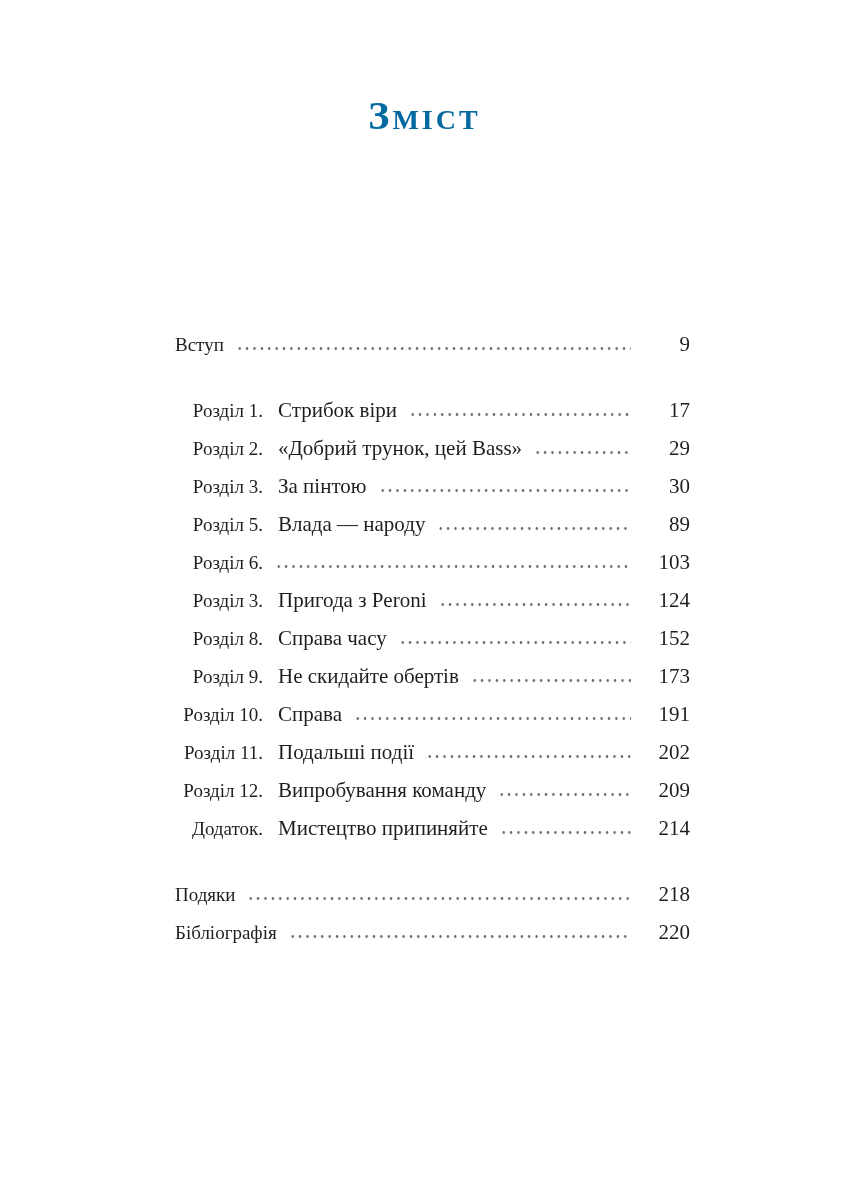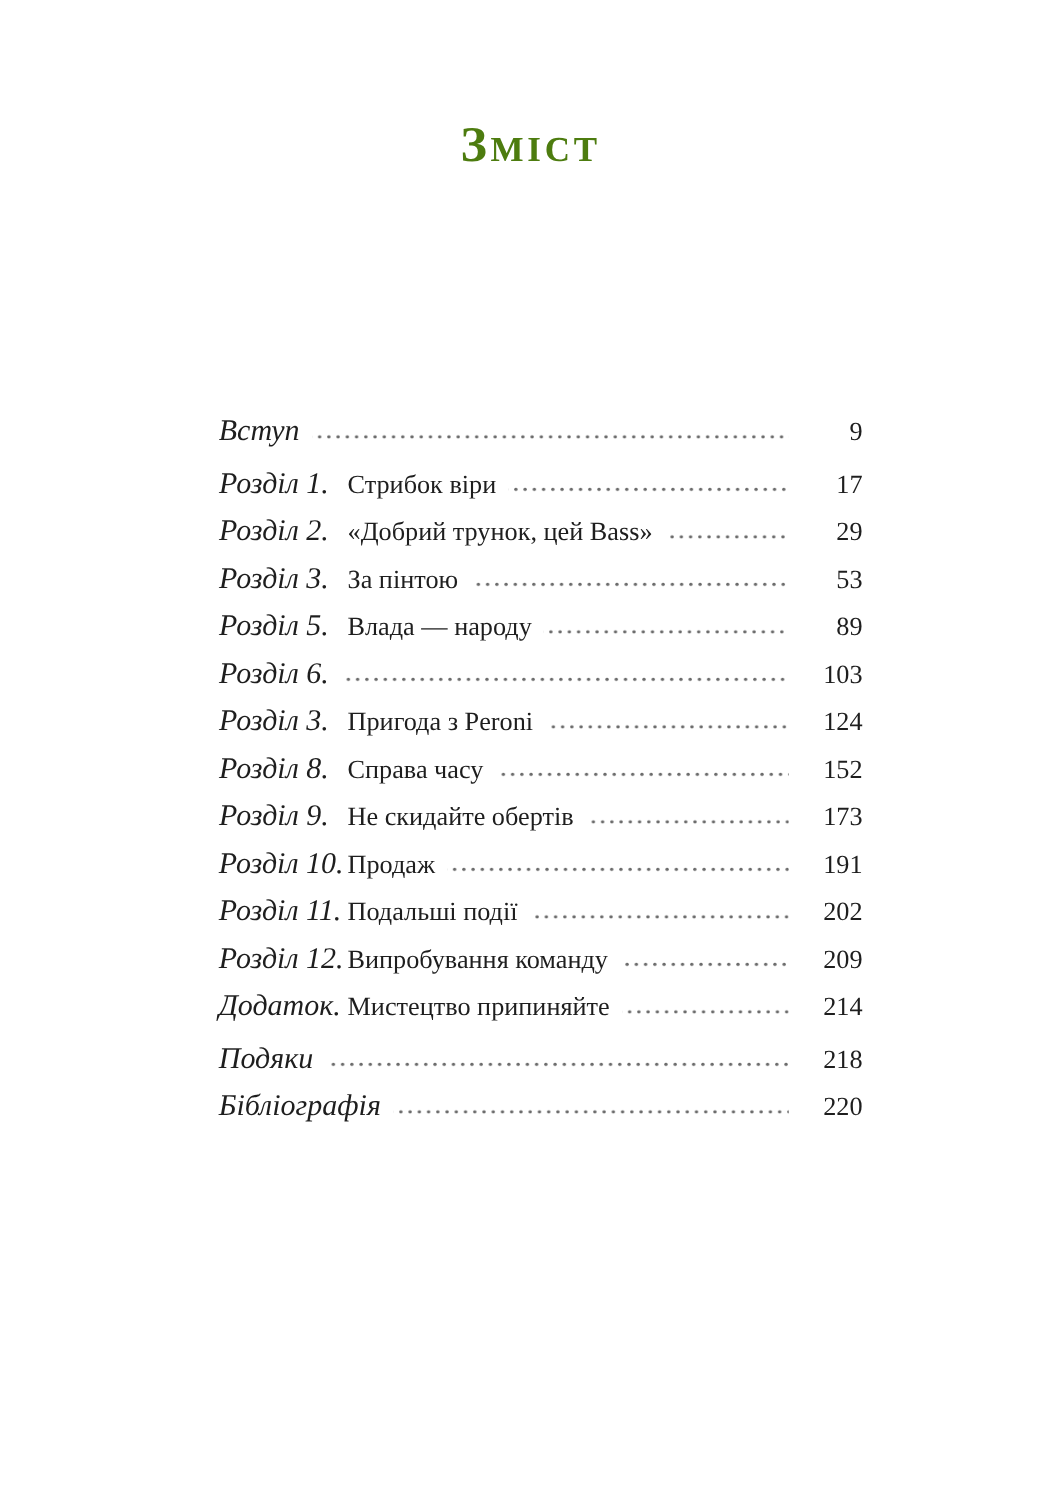--- a/index.html
+++ b/index.html
@@ -14,36 +14,35 @@
   }
   .page-title {
     margin: 0;
     padding-top: 96px;
     text-align: center;
     font-size: 40px;
     line-height: 1;
     font-weight: 700;
     font-variant: small-caps;
     letter-spacing: 3px;
-    color: #4d7c0f;
+    color: #0369a1;
   }
   .toc {
     margin: 196px 159px 0 175px;
   }
   .toc-row {
     display: flex;
     align-items: baseline;
     height: 38px;
     font-size: 21px;
     line-height: 1.15;
   }
-  .toc-row.gap-before { margin-top: 4px; }
+  .toc-row.gap-before { margin-top: 28px; }
   .toc-label {
-    font-style: italic;
-    font-size: 24px;
+    font-size: 19px;
     white-space: nowrap;
   }
   .toc-row.chapter .toc-label {
     flex: none;
     width: 88px;
     text-align: right;
   }
   .toc-title {
     margin-left: 15px;
     white-space: nowrap;
@@ -86,21 +85,21 @@
       <div class="toc-row chapter">
     <span class="toc-label">Розділ 2.</span>
     <span class="toc-title">«Добрий трунок, цей Bass»</span>
     <span class="toc-leader"></span>
     <span class="toc-page-num">29</span>
   </div>
       <div class="toc-row chapter">
     <span class="toc-label">Розділ 3.</span>
     <span class="toc-title">За пінтою</span>
     <span class="toc-leader"></span>
-    <span class="toc-page-num">53</span>
+    <span class="toc-page-num">30</span>
   </div>
       <div class="toc-row chapter">
     <span class="toc-label">Розділ 5.</span>
     <span class="toc-title">Влада — народу</span>
     <span class="toc-leader"></span>
     <span class="toc-page-num">89</span>
   </div>
       <div class="toc-row chapter">
     <span class="toc-label">Розділ 6.</span>
     <span class="toc-leader"></span>
@@ -119,21 +118,21 @@
     <span class="toc-page-num">152</span>
   </div>
       <div class="toc-row chapter">
     <span class="toc-label">Розділ 9.</span>
     <span class="toc-title">Не скидайте обертів</span>
     <span class="toc-leader"></span>
     <span class="toc-page-num">173</span>
   </div>
       <div class="toc-row chapter">
     <span class="toc-label">Розділ 10.</span>
-    <span class="toc-title">Продаж</span>
+    <span class="toc-title">Справа</span>
     <span class="toc-leader"></span>
     <span class="toc-page-num">191</span>
   </div>
       <div class="toc-row chapter">
     <span class="toc-label">Розділ 11.</span>
     <span class="toc-title">Подальші події</span>
     <span class="toc-leader"></span>
     <span class="toc-page-num">202</span>
   </div>
       <div class="toc-row chapter">

